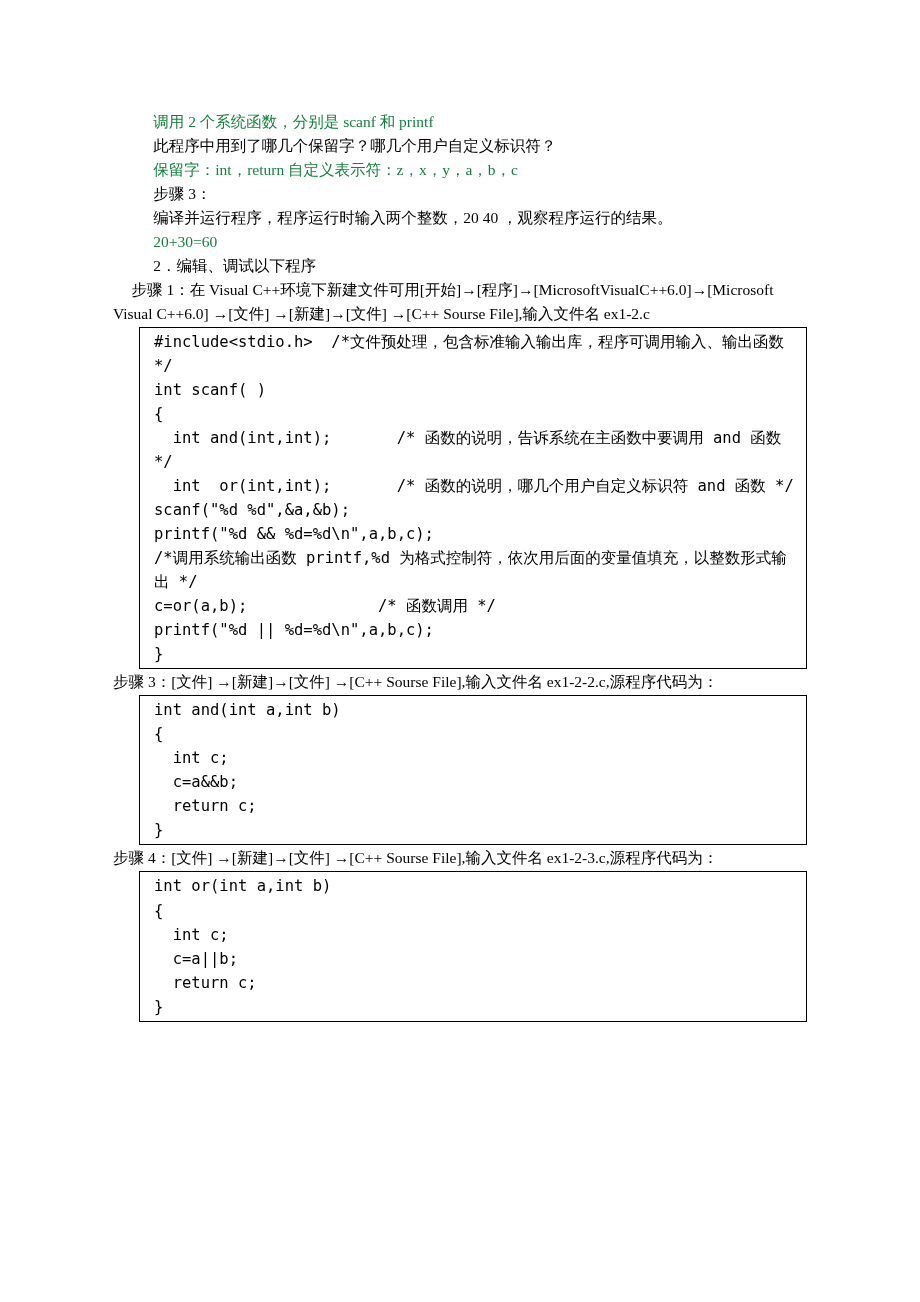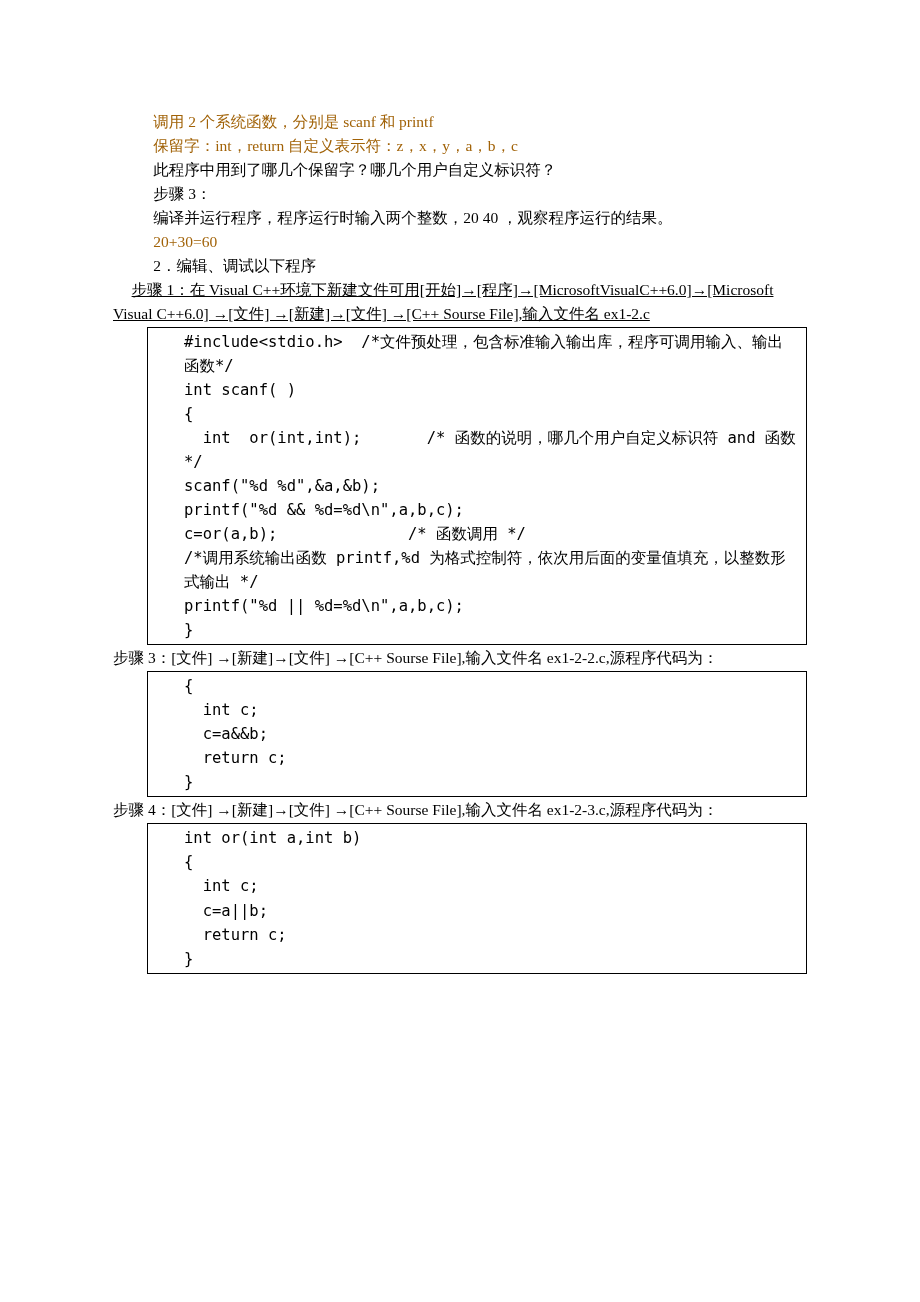--- a/index.html
+++ b/index.html
@@ -10,64 +10,66 @@
     font-size: 15.5px;
     line-height: 1.55;
     color: #000;
   }
   .page {
     width: 920px;
     min-height: 1302px;
     padding: 110px 113px 60px 113px;
     box-sizing: border-box;
   }
-  .red { color: #a16207; }
+  .red { color: #15803d; }
   .ind1 { text-indent: 2.6em; }
-  .ind0 { text-indent: 1.2em; text-decoration: underline; }
+  .ind0 { text-indent: 1.2em; }
   .noind { text-indent: 0; }
   .code-box {
     border: 1px solid #000;
-    padding: 2px 8px 2px 36px;
-    margin: 1px 0 1px 34px;
+    padding: 2px 8px 2px 14px;
+    margin: 1px 0 1px 26px;
     font-family: "SimSun", "宋体", monospace;
     font-size: 15.5px;
     line-height: 1.55;
   }
   .code-box div { white-space: pre-wrap; }
 </style>
 </head>
 <body>
 
 <div class="page">
 
   <div class="ind1 red">调用 2 个系统函数，分别是 scanf 和 printf</div>
+  <div class="ind1">此程序中用到了哪几个保留字？哪几个用户自定义标识符？</div>
   <div class="ind1 red">保留字：int，return 自定义表示符：z，x，y，a，b，c</div>
-  <div class="ind1">此程序中用到了哪几个保留字？哪几个用户自定义标识符？</div>
   <div class="ind1">步骤 3：</div>
   <div class="ind1">编译并运行程序，程序运行时输入两个整数，20    40 ，观察程序运行的结果。</div>
   <div class="ind1 red">20+30=60</div>
   <div class="ind1">2．编辑、调试以下程序</div>
   <div class="ind0">步骤 1：在 Visual C++环境下新建文件可用[开始]→[程序]→[MicrosoftVisualC++6.0]→[Microsoft Visual C++6.0] →[文件] →[新建]→[文件] →[C++ Sourse File],输入文件名 ex1-2.c</div>
 
   <div class="code-box">
     <div>#include&lt;stdio.h&gt;  /*文件预处理，包含标准输入输出库，程序可调用输入、输出函数*/</div>
     <div>int scanf( )</div>
     <div>{</div>
+    <div>  int and(int,int);       /* 函数的说明，告诉系统在主函数中要调用 and 函数 */</div>
     <div>  int  or(int,int);       /* 函数的说明，哪几个用户自定义标识符 and 函数 */</div>
     <div>scanf("%d %d",&amp;a,&amp;b);</div>
     <div>printf("%d &amp;&amp; %d=%d\n",a,b,c);</div>
+    <div>/*调用系统输出函数 printf,%d 为格式控制符，依次用后面的变量值填充，以整数形式输出 */</div>
     <div>c=or(a,b);              /* 函数调用 */</div>
-    <div>/*调用系统输出函数 printf,%d 为格式控制符，依次用后面的变量值填充，以整数形式输出 */</div>
     <div>printf("%d || %d=%d\n",a,b,c);</div>
     <div>}</div>
   </div>
 
   <div class="noind">步骤 3：[文件] →[新建]→[文件] →[C++ Sourse File],输入文件名 ex1-2-2.c,源程序代码为：</div>
 
   <div class="code-box">
+    <div>int and(int a,int b)</div>
     <div>{</div>
     <div>  int c;</div>
     <div>  c=a&amp;&amp;b;</div>
     <div>  return c;</div>
     <div>}</div>
   </div>
 
   <div class="noind">步骤 4：[文件] →[新建]→[文件] →[C++ Sourse File],输入文件名 ex1-2-3.c,源程序代码为：</div>
 
   <div class="code-box">

